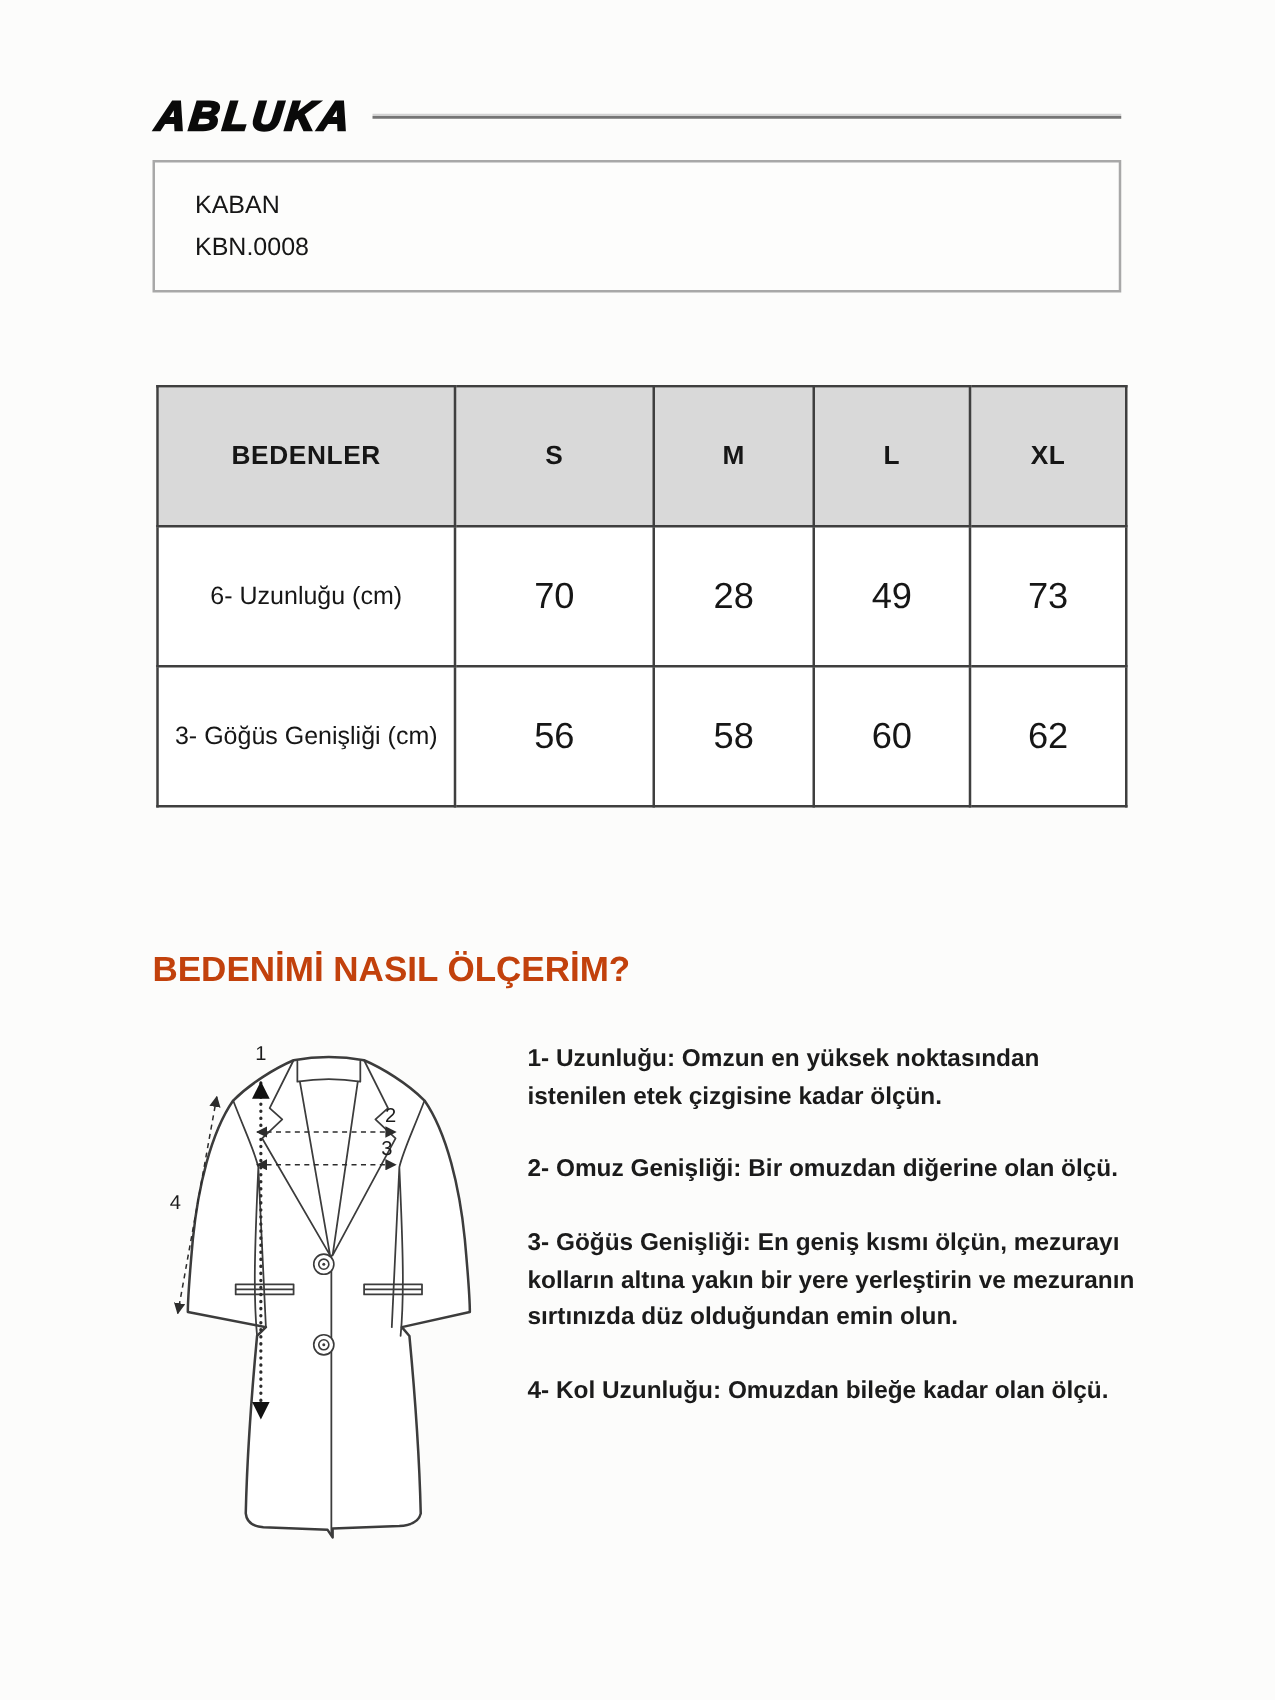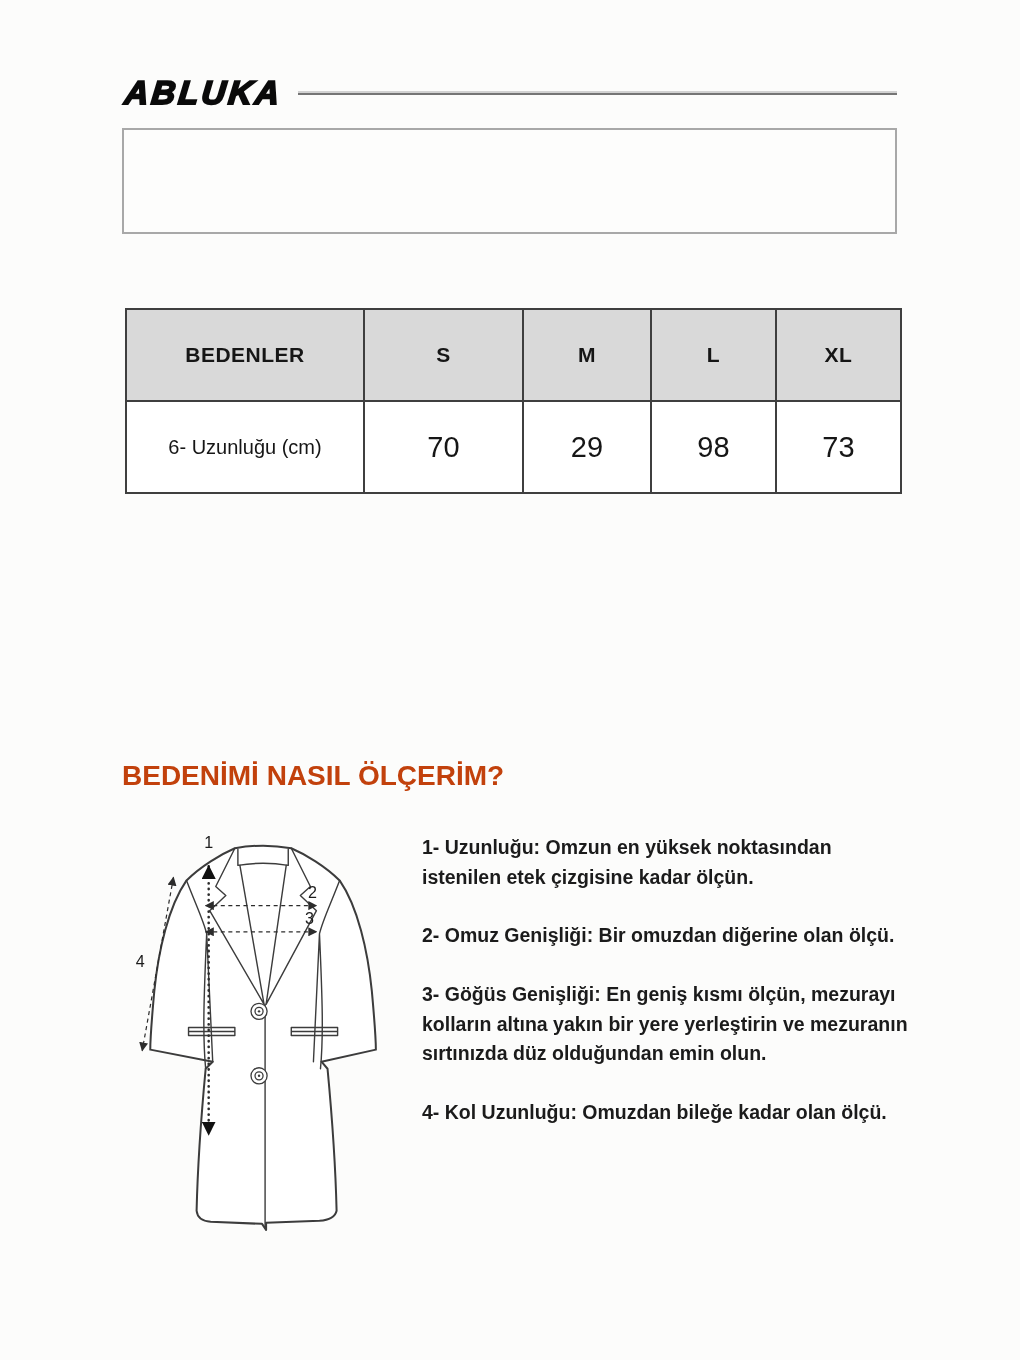--- a/index.html
+++ b/index.html
@@ -21,21 +21,21 @@
   .title-box{
     position:absolute;left:122px;top:128px;width:775px;height:106px;box-sizing:border-box;
     border:2px solid #a8a8a8;background:#fdfdfc;
     display:flex;align-items:center;justify-content:space-between;padding:0 28px 0 32px;
   }
   .product-meta{font-size:20px;line-height:34px;}
   .doc-title{font-size:42px;font-weight:400;letter-spacing:1px;white-space:nowrap;}
   
   .size-table{position:absolute;left:125px;top:308px;border-collapse:collapse;table-layout:fixed;}
   .size-table th,.size-table td{
-    border:2px solid #3f3f3f;text-align:center;vertical-align:middle;padding:0;overflow:hidden;
+    border:2px solid #3f3f3f;text-align:center;vertical-align:middle;padding:10px;overflow:hidden;
   }
   .size-table thead th{height:90px;background:#d9d9d9;font-size:21px;font-weight:700;letter-spacing:.5px;}
   .size-table tbody tr{background:#ffffff;}
   .size-table tbody tr.alt{background:#d9d9d9;}
   .size-table tbody td{height:90px;}
   .label-cell{font-size:20px;}
   .value-cell{font-size:29px;}
   
   .measure-heading{
     position:absolute;left:122px;top:760px;margin:0;
@@ -49,20 +49,24 @@
 <body>
 
 <div class="page">
 
   <header class="brand-row">
     <div class="logo">ABLUKA</div>
     <div class="logo-rule"></div>
   </header>
 
   <section class="title-box">
+    <div class="product-meta">
+      <div>KABAN</div>
+      <div>KBN.0008</div>
+    </div>
   </section>
 
   <table class="size-table">
     <colgroup>
       <col style="width:238px">
         <col style="width:159px">
         <col style="width:128px">
       <col style="width:125px">
         <col style="width:125px">
     </colgroup>
@@ -72,23 +76,30 @@
         <th>S</th>
         <th>M</th>
         <th>L</th>
         <th>XL</th>
       </tr>
     </thead>
     <tbody>
       <tr>
         <td class="label-cell">6- Uzunluğu (cm)</td>
         <td class="value-cell">70</td>
-        <td class="value-cell">29</td>
-        <td class="value-cell">98</td>
+        <td class="value-cell">28</td>
+        <td class="value-cell">49</td>
         <td class="value-cell">73</td>
+      </tr>
+      <tr>
+        <td class="label-cell">3- Göğüs Genişliği (cm)</td>
+        <td class="value-cell">56</td>
+        <td class="value-cell">58</td>
+        <td class="value-cell">60</td>
+        <td class="value-cell">62</td>
       </tr>
     </tbody>
   </table>
 
   <h2 class="measure-heading">BEDENİMİ NASIL ÖLÇERİM?</h2>
 
   <svg class="coat-svg" viewBox="0 0 280 420" aria-hidden="true">
     <defs>
       <marker id="ahS" viewBox="0 0 10 10" refX="9" refY="5" markerWidth="9" markerHeight="9" markerUnits="userSpaceOnUse" orient="auto-start-reverse">
         <path d="M0,0 L10,5 L0,10 z" fill="#2c2c2c"></path>

